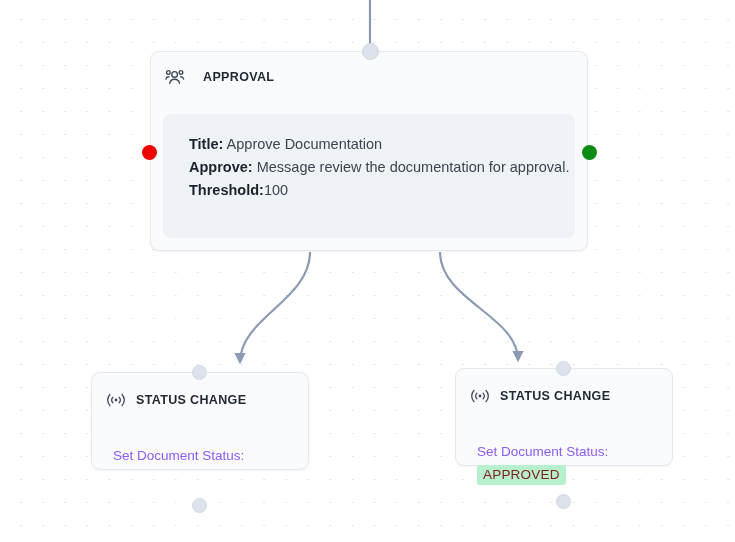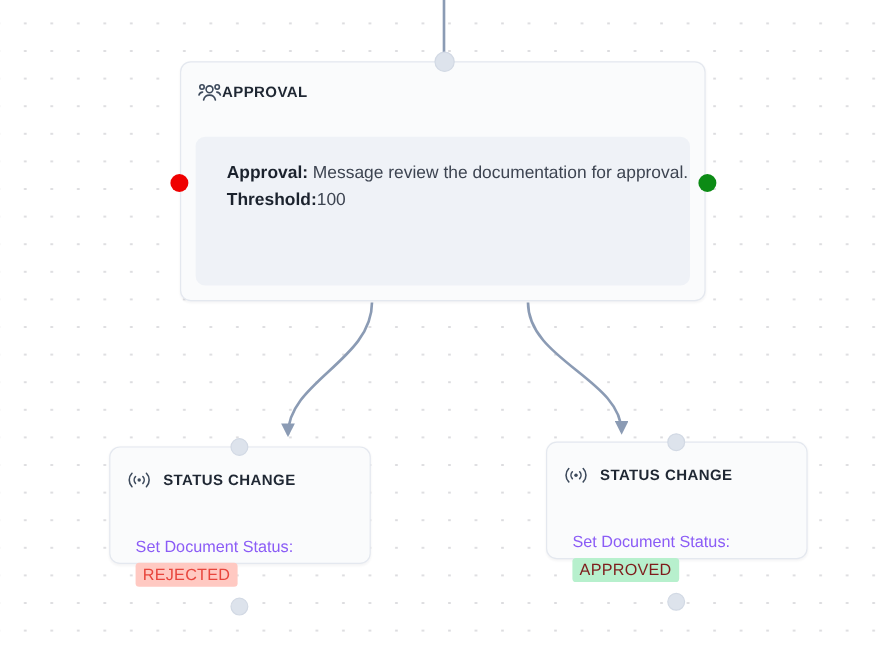--- a/index.html
+++ b/index.html
@@ -60,21 +60,21 @@
 
   
   #approval-node {
     left: 150px;
     top: 51px;
     width: 438px;
     height: 200px;
   }
   #approval-node .node-header {
     padding: 16px 0 0 14px;
-    gap: 0;
+    gap: 18px;
   }
   .detail-panel {
     position: absolute;
     left: 12px;
     top: 62px;
     right: 12px;
     bottom: 12px;
     background: #eff2f7;
     border-radius: 8px;
     box-sizing: border-box;
@@ -191,21 +191,24 @@
           <path d="M1 13.2a3.9 3.9 0 0 1 3.6-2.9"></path>
           <circle cx="19.2" cy="5.2" r="2.2"></circle>
           <path d="M22.4 13.2a3.9 3.9 0 0 0-3.6-2.9"></path>
         </svg>
       </span>
       <span class="node-title">APPROVAL</span>
     </div>
 
     <div class="detail-panel">
       <div class="detail-row">
-        <span class="k">Approval:</span><span class="v"> Message review the documentation for approval.</span>
+        <span class="k">Title:</span><span class="v"> Approve Documentation</span>
+      </div>
+      <div class="detail-row">
+        <span class="k">Approve:</span><span class="v"> Message review the documentation for approval.</span>
       </div>
       <div class="detail-row">
         <span class="k">Threshold:</span><span class="v">100</span>
       </div>
     </div>
   </div>
 
   <div class="handle handle-neutral" style="left:362px; top:43px;"></div>
   <div class="handle handle-red" style="left:142px; top:145px;"></div>
   <div class="handle handle-green" style="left:582px; top:145px;"></div>
@@ -220,21 +223,20 @@
           <path d="M16.6 6.6a5 5 0 0 1 0 6.8"></path>
           <path d="M5.9 3.4a9.4 9.4 0 0 0 0 13.2"></path>
           <path d="M20.1 3.4a9.4 9.4 0 0 1 0 13.2"></path>
         </svg>
       </span>
       <span class="node-title">STATUS CHANGE</span>
     </div>
 
     <div class="status-body">
       <div class="status-label">Set Document Status:</div>
-      <span class="status-badge badge-rejected">REJECTED</span>
     </div>
   </div>
 
   <div class="handle handle-small" style="left:192px; top:365px;"></div>
   <div class="handle handle-small" style="left:192px; top:498px;"></div>
 
   <div id="status-approved-node" class="node status-node">
 
     <div class="node-header">
       <span class="node-icon">

